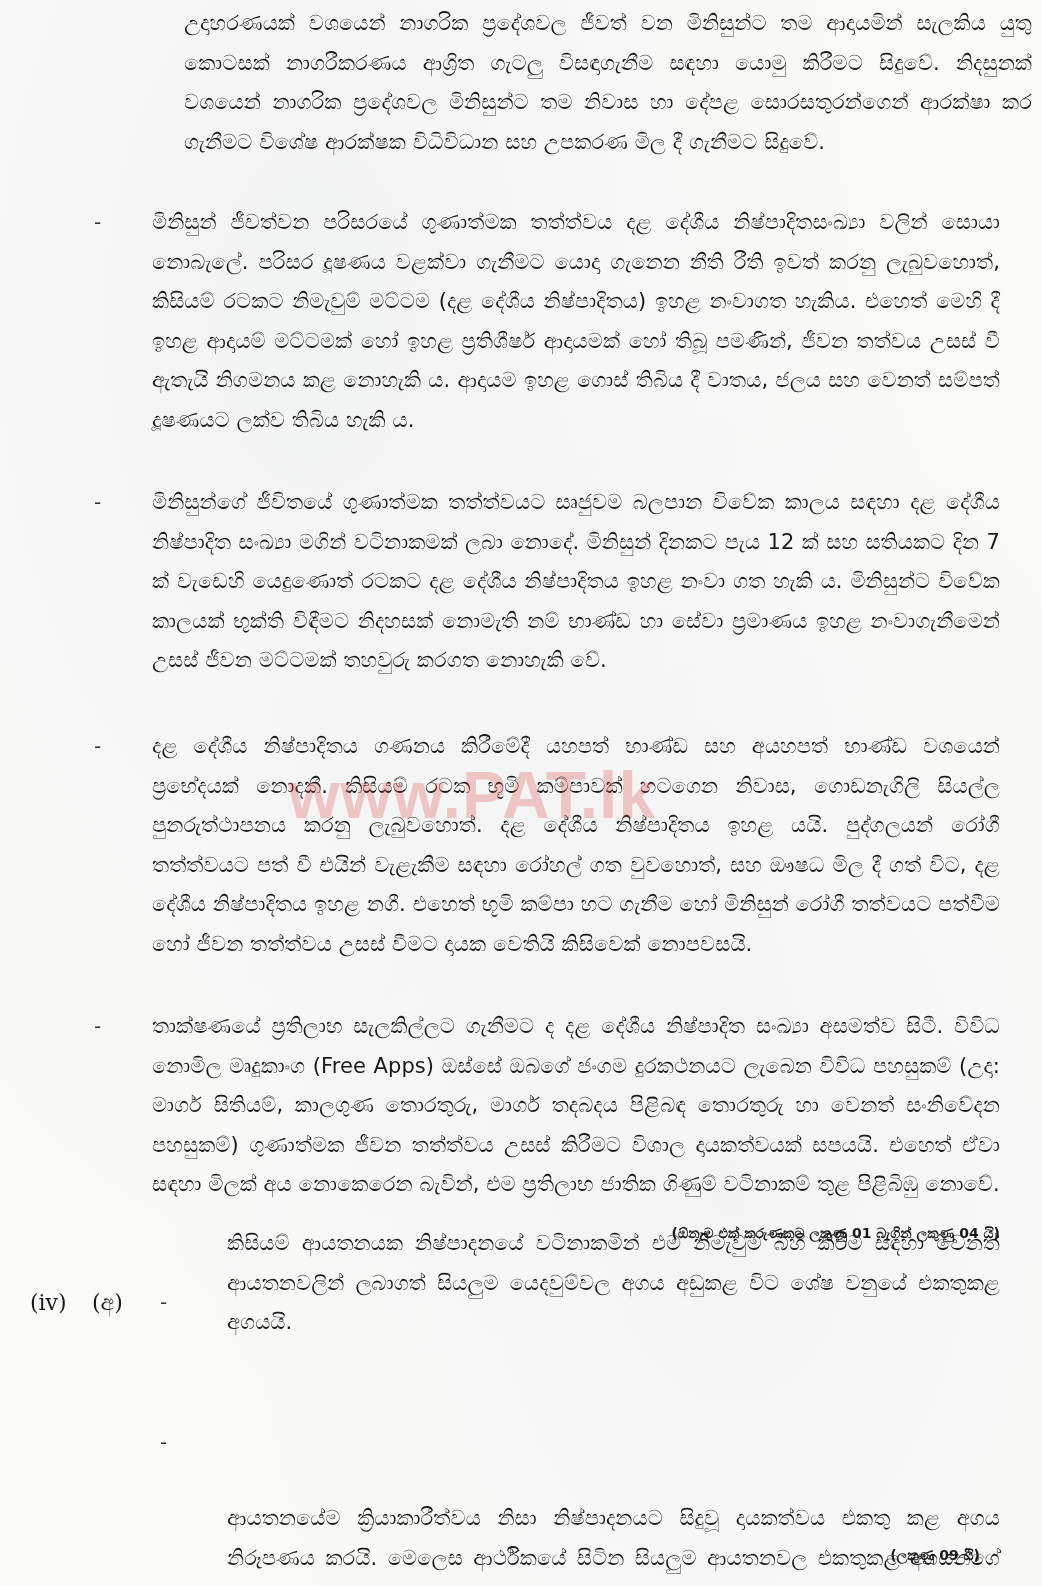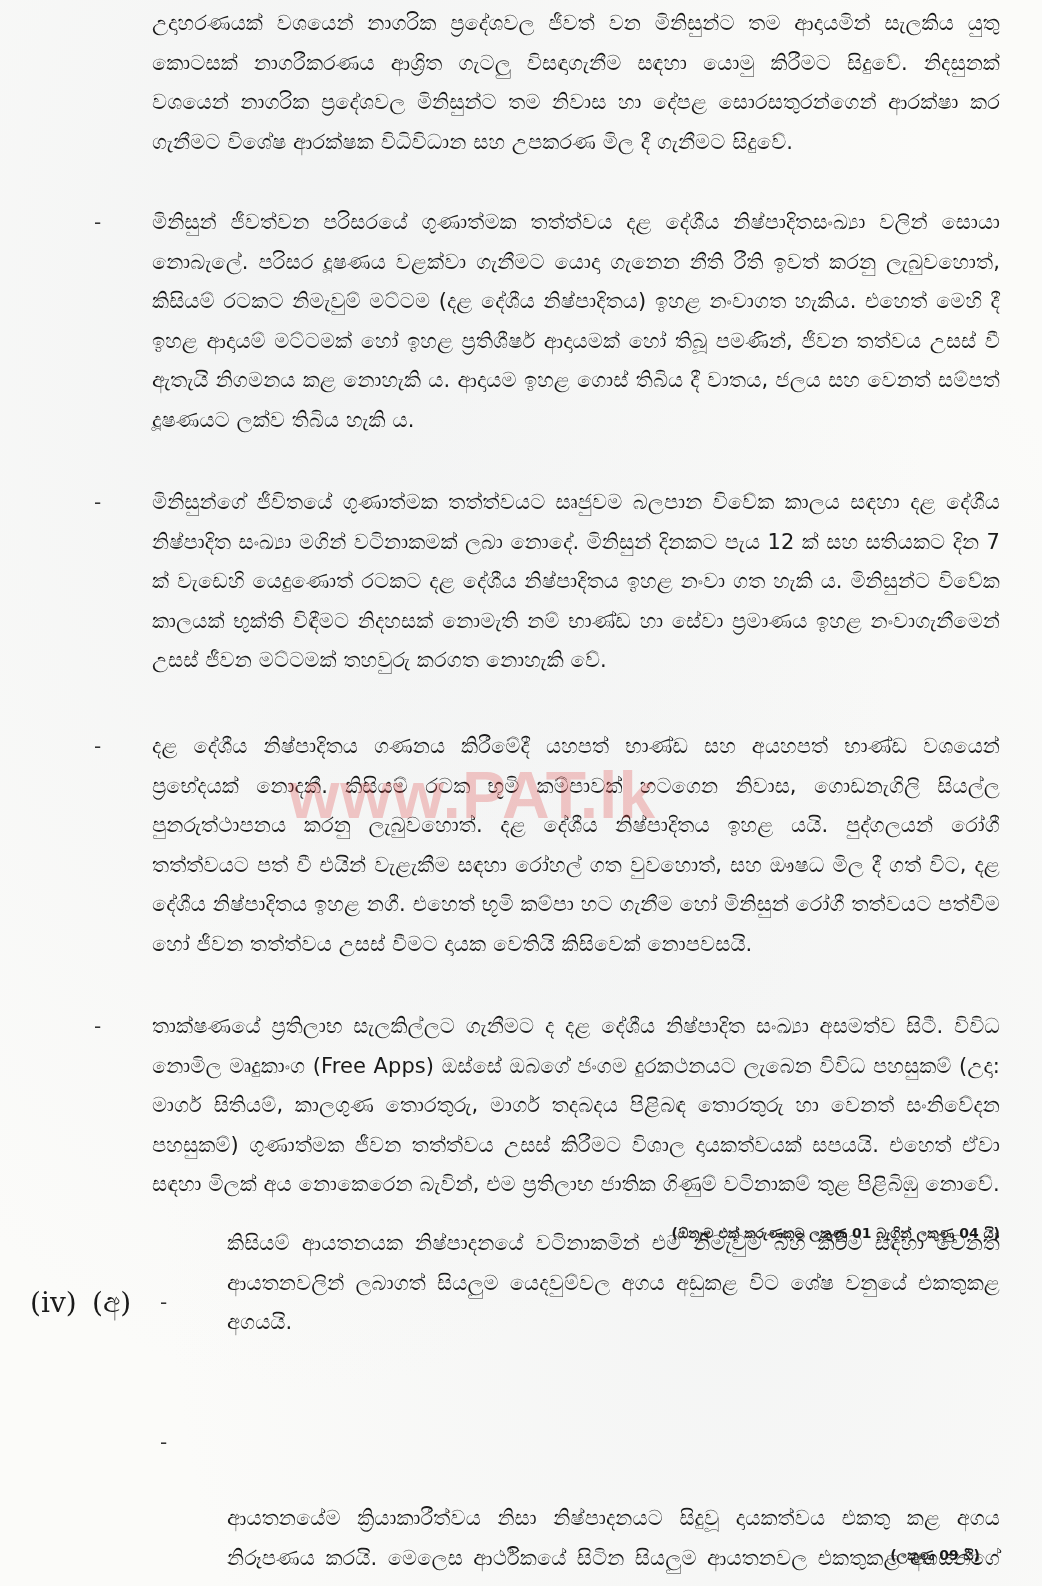--- a/index.html
+++ b/index.html
@@ -46,21 +46,21 @@
       position: absolute;
       font-size: 14px;
       font-weight: bold;
       line-height: 30px;
       color: #1a1a1a;
       white-space: nowrap;
     }
     .qnum {
       position: absolute;
       font-family: "DejaVu Serif", "Liberation Serif", serif;
-      font-size: 28px;
+      font-size: 22px;
       line-height: 39.5px;
       color: #1a1a1a;
       white-space: nowrap;
     }
     .watermark {
       position: absolute;
       left: 288px;
       top: 760px;
       font-family: "Liberation Sans", sans-serif;
       font-weight: bold;
@@ -70,21 +70,21 @@
       color: rgba(222, 70, 70, 0.28);
       pointer-events: none;
       white-space: nowrap;
     }
   </style>
 </head>
 <body>
 
 <div class="page">
 
-  <div class="block" style="top:4px;">උදාහරණයක් වශයෙන් නාගරික ප්‍රදේශවල ජීවත් වන මිනිසුන්ට තම ආදායමින් සැලකිය යුතු කොටසක් නාගරීකරණය ආශ්‍රිත ගැටලු විසඳාගැනීම සඳහා යොමු කිරීමට සිදුවේ. නිදසුනක් වශයෙන් නාගරික ප්‍රදේශවල මිනිසුන්ට තම නිවාස හා දේපළ සොරසතුරන්ගෙන් ආරක්ෂා කර ගැනීමට විශේෂ ආරක්ෂක විධිවිධාන සහ උපකරණ මිල දී ගැනීමට සිදුවේ.</div>
+  <div class="block" style="top:4px;margin-left:32px;">උදාහරණයක් වශයෙන් නාගරික ප්‍රදේශවල ජීවත් වන මිනිසුන්ට තම ආදායමින් සැලකිය යුතු කොටසක් නාගරීකරණය ආශ්‍රිත ගැටලු විසඳාගැනීම සඳහා යොමු කිරීමට සිදුවේ. නිදසුනක් වශයෙන් නාගරික ප්‍රදේශවල මිනිසුන්ට තම නිවාස හා දේපළ සොරසතුරන්ගෙන් ආරක්ෂා කර ගැනීමට විශේෂ ආරක්ෂක විධිවිධාන සහ උපකරණ මිල දී ගැනීමට සිදුවේ.</div>
 
   <div class="dash" style="top:203px;">-</div>
   <div class="block" style="top:203px;">මිනිසුන් ජීවත්වන පරිසරයේ ගුණාත්මක තත්ත්වය දළ දේශීය නිෂ්පාදිතසංඛ්‍යා වලින් සොයා නොබැලේ. පරිසර දූෂණය වළක්වා ගැනීමට යොදා ගැනෙන නීති රීති ඉවත් කරනු ලැබුවහොත්, කිසියම් රටකට නිමැවුම් මට්ටම (දළ දේශීය නිෂ්පාදිතය) ඉහළ නංවාගත හැකිය. එහෙත් මෙහි දී ඉහළ ආදායම් මට්ටමක් හෝ ඉහළ ප්‍රතිශීර්ෂ ආදායමක් හෝ තිබූ පමණින්, ජීවන තත්වය උසස් වී ඇතැයි නිගමනය කළ නොහැකි ය. ආදායම ඉහළ ගොස් තිබිය දී වාතය, ජලය සහ වෙනත් සම්පත් දූෂණයට ලක්ව තිබිය හැකි ය.</div>
 
   <div class="dash" style="top:483px;">-</div>
   <div class="block" style="top:483px;">මිනිසුන්ගේ ජීවිතයේ ගුණාත්මක තත්ත්වයට සෘජුවම බලපාන විවේක කාලය සඳහා දළ දේශීය නිෂ්පාදිත සංඛ්‍යා මගින් වටිනාකමක් ලබා නොදේ. මිනිසුන් දිනකට පැය 12 ක් සහ සතියකට දින 7 ක් වැඩෙහි යෙදුණොත් රටකට දළ දේශීය නිෂ්පාදිතය ඉහළ නංවා ගත හැකි ය. මිනිසුන්ට විවේක කාලයක් භුක්ති විඳීමට නිදහසක් නොමැති නම් භාණ්ඩ හා සේවා ප්‍රමාණය ඉහළ නංවාගැනීමෙන් උසස් ජීවන මට්ටමක් තහවුරු කරගත නොහැකි වේ.</div>
 
   <div class="dash" style="top:727px;">-</div>
   <div class="block" style="top:727px;">දළ දේශීය නිෂ්පාදිතය ගණනය කිරීමේදී යහපත් භාණ්ඩ සහ අයහපත් භාණ්ඩ වශයෙන් ප්‍රභේදයක් නොදකී. කිසියම් රටක භූමි කම්පාවක් හටගෙන නිවාස, ගොඩනැගිලි සියල්ල පුනරුත්ථාපනය කරනු ලැබුවහොත්. දළ දේශීය නිෂ්පාදිතය ඉහළ යයි. පුද්ගලයන් රෝගී තත්ත්වයට පත් වී එයින් වැළැකීම සඳහා රෝහල් ගත වුවහොත්, සහ ඖෂධ මිල දී ගත් විට, දළ දේශීය නිෂ්පාදිතය ඉහළ නගී. එහෙත් භූමි කම්පා හට ගැනීම හෝ මිනිසුන් රෝගී තත්වයට පත්වීම හෝ ජීවන තත්ත්වය උසස් වීමට දායක වෙතියි කිසිවෙක් නොපවසයි.</div>
 

